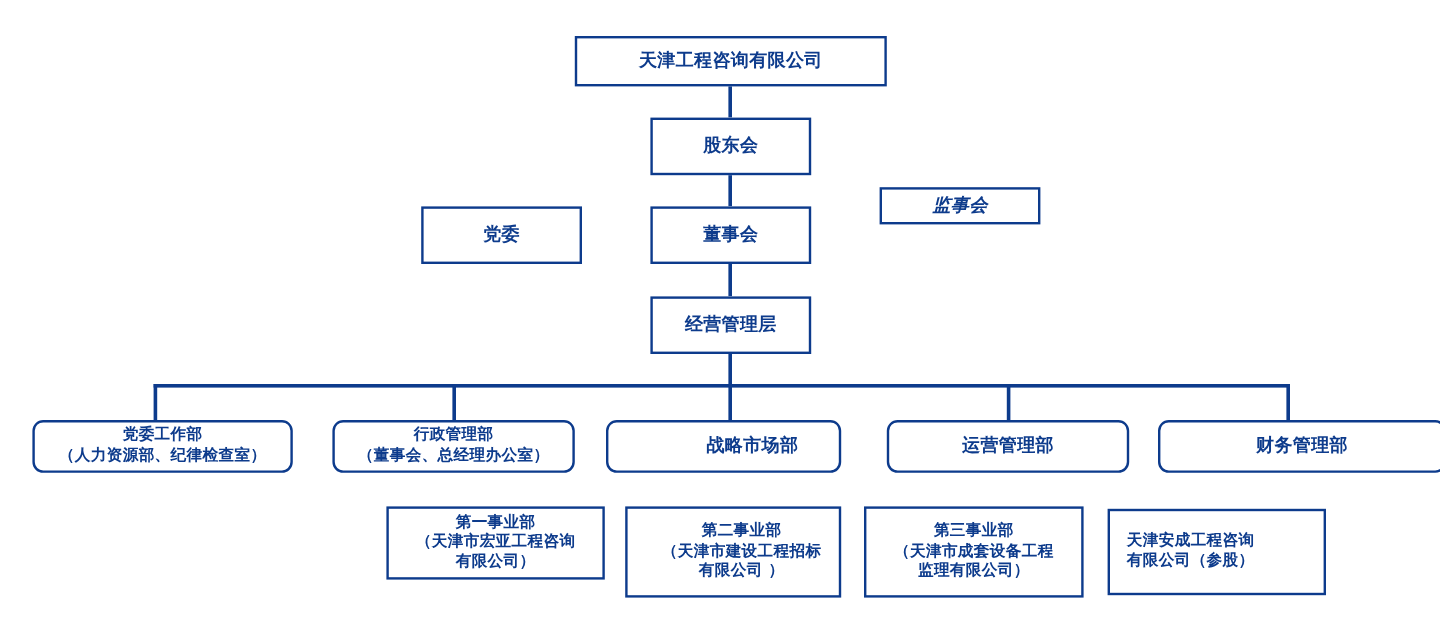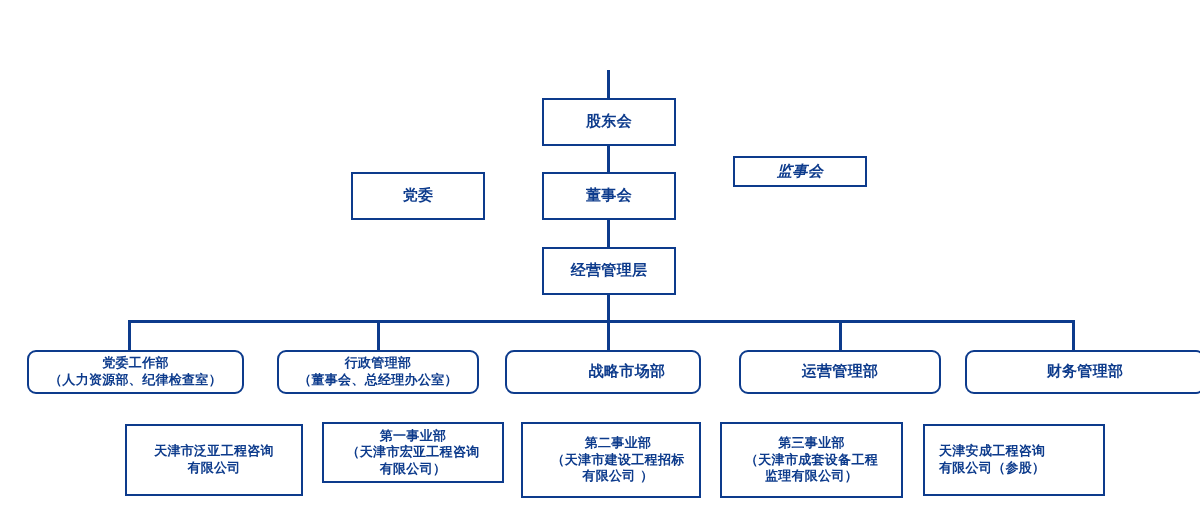--- a/index.html
+++ b/index.html
@@ -63,39 +63,38 @@
   <div class="conn" style="left:607px; top:294px; width:3px; height:28px;"></div>
 
   <div class="conn" style="left:128px; top:320px; width:947px; height:3px;"></div>
 
   <div class="conn" style="left:128px; top:320px; width:3px; height:30px;"></div>
   <div class="conn" style="left:377px; top:320px; width:3px; height:30px;"></div>
   <div class="conn" style="left:607px; top:320px; width:3px; height:30px;"></div>
   <div class="conn" style="left:839px; top:320px; width:3px; height:30px;"></div>
   <div class="conn" style="left:1072px; top:320px; width:3px; height:30px;"></div>
 
+  <div class="node f15" style="left:479px; top:30px; width:260px; height:42px;">天津工程咨询有限公司</div>
 
   <div class="node f15" style="left:542px; top:98px; width:134px; height:48px;">股东会</div>
 
   <div class="node f15" style="left:351px; top:172px; width:134px; height:48px;">党委</div>
   <div class="node f15" style="left:542px; top:172px; width:134px; height:48px;">董事会</div>
   <div class="node f15" style="left:733px; top:156px; width:134px; height:31px;font-style:italic;">监事会</div>
 
   <div class="node f15" style="left:542px; top:247px; width:134px; height:48px;">经营管理层</div>
 
   <div class="node rounded f13" style="left:27px; top:350px; width:217px; height:44px;">党委工作部
 （人力资源部、纪律检查室）</div>
   <div class="node rounded f13" style="left:277px; top:350px; width:202px; height:44px;">行政管理部
 （董事会、总经理办公室）</div>
   <div class="node rounded f15" style="left:505px; top:350px; width:196px; height:44px;padding-left:48px;">战略市场部</div>
   <div class="node rounded f15" style="left:739px; top:350px; width:202px; height:44px;">运营管理部</div>
   <div class="node rounded f15" style="left:965px; top:350px; width:240px; height:44px;">财务管理部</div>
 
-  <div class="node f13" style="left:125px; top:424px; width:178px; height:72px;">天津市泛亚工程咨询
-有限公司</div>
   <div class="node f13" style="left:322px; top:422px; width:182px; height:61px;">第一事业部
 （天津市宏亚工程咨询
 有限公司）</div>
   <div class="node f13" style="left:521px; top:422px; width:180px; height:76px;padding-left:14px;">第二事业部
 （天津市建设工程招标
 有限公司 ）</div>
   <div class="node f13" style="left:720px; top:422px; width:183px; height:76px;">第三事业部
 （天津市成套设备工程
 监理有限公司）</div>
   <div class="node leftal f13" style="left:923px; top:424px; width:182px; height:72px;">天津安成工程咨询

